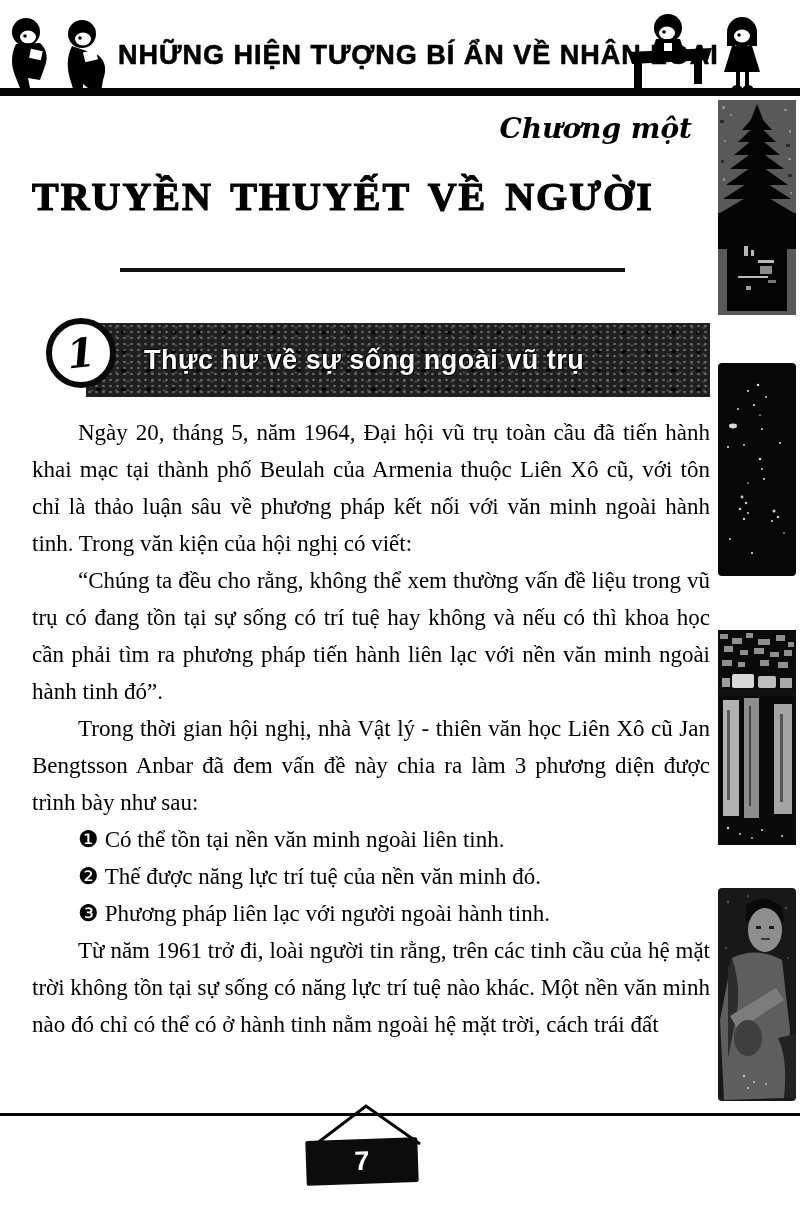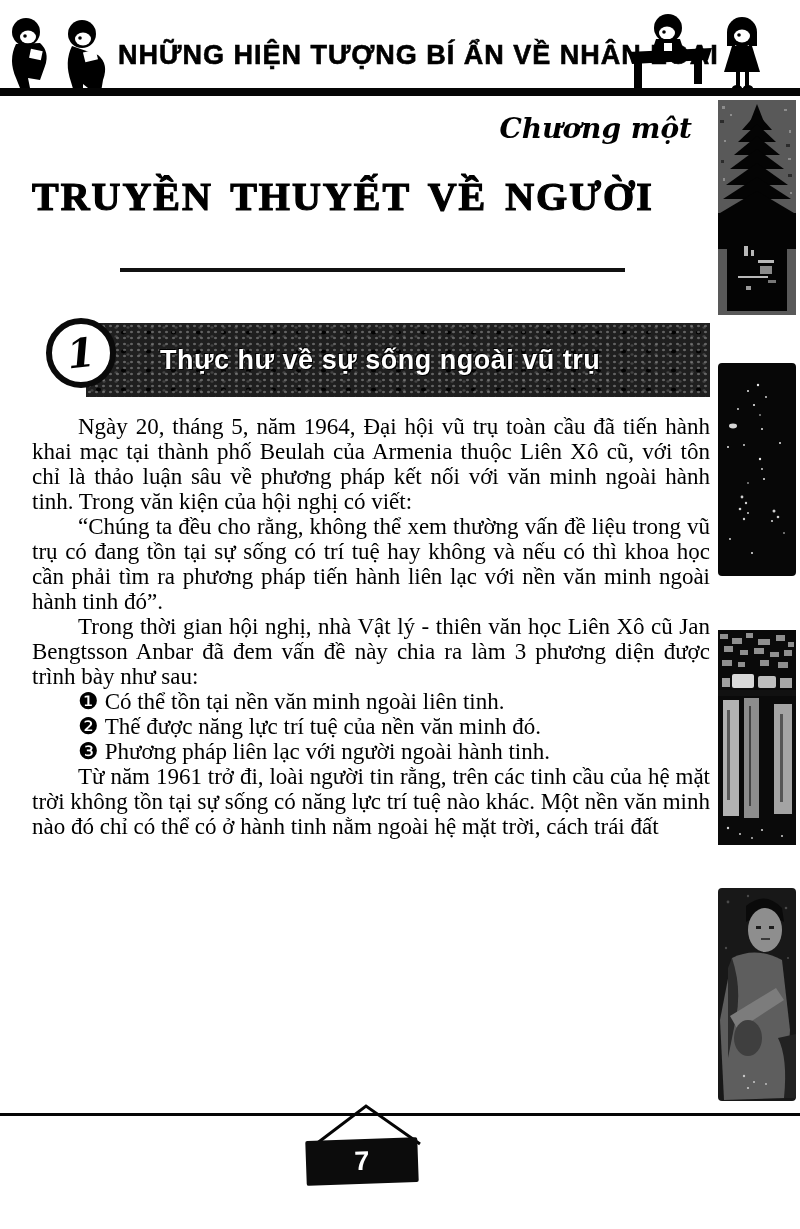--- a/index.html
+++ b/index.html
@@ -48,41 +48,41 @@
     position:absolute; left:86px; top:323px; width:624px; height:74px;
     background-color:#1f1f1f;
     background-image:
       radial-gradient(rgba(255,255,255,0.30) 1px, transparent 1.9px),
       radial-gradient(rgba(255,255,255,0.16) 1px, transparent 2.2px),
       radial-gradient(rgba(0,0,0,0.95) 2px, transparent 3px);
     background-size:7px 6px, 12px 9px, 25px 19px;
     display:flex; align-items:center;
   }
   .section-title {
-    padding-left:74px;
+    padding-left:58px;
     font-family:"Liberation Sans", sans-serif;
     font-weight:bold; font-size:27px; color:#fff;
     letter-spacing:0.5px;
     text-shadow:1px 1px 0 #000, -1px -1px 0 #000;
   }
   .section-number {
     position:absolute; left:46px; top:318px; width:70px; height:70px;
     background:#fff; border:6px solid #0a0a0a; border-radius:50%;
     display:flex; align-items:center; justify-content:center;
     z-index:2;
   }
   .section-number span {
     font-family:"DejaVu Serif", serif;
     font-style:italic; font-weight:bold; font-size:40px;
     transform:rotate(-6deg); line-height:1;
   }
   
   .body-col {
     position:absolute; left:32px; top:414px; width:678px;
-    font-size:23px; line-height:25px; text-align:justify;
+    font-size:23px; line-height:37px; text-align:justify;
   }
   .body-col p.para { text-indent:46px; }
   .body-col p.bullet { padding-left:46px; text-indent:0; text-align:left; }
   .body-col .marker { margin-right:6px; }
   
   .side-img { position:absolute; left:718px; width:78px; overflow:hidden; }
   .side-img svg { display:block; }
   
   .footer-rule {
     position:absolute; left:0; top:1113px; width:800px; height:3px;

